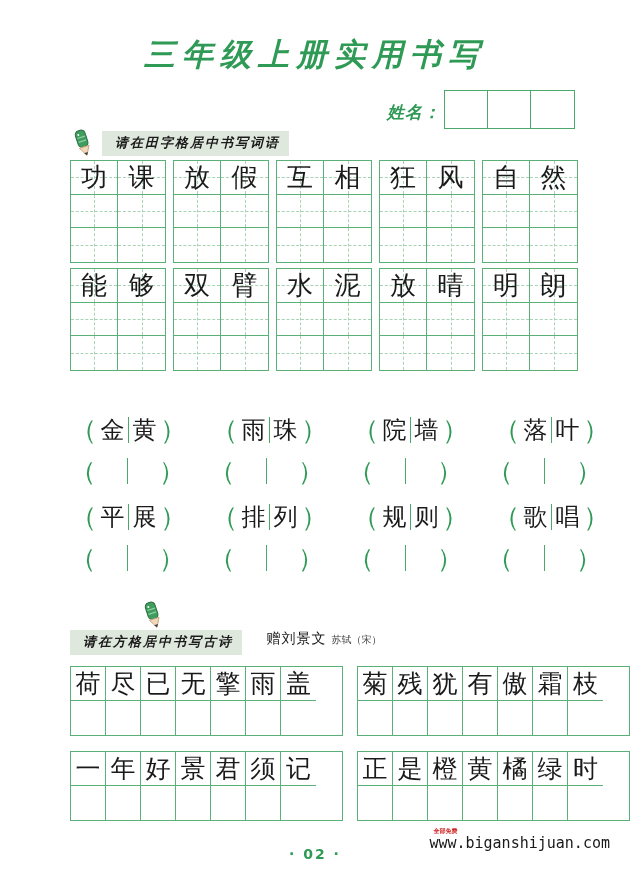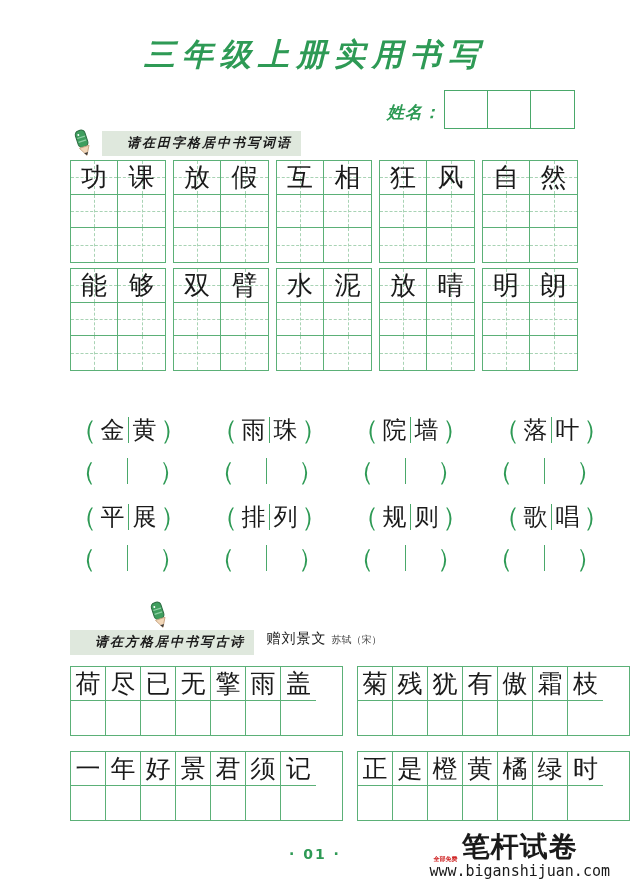--- a/index.html
+++ b/index.html
@@ -27,21 +27,21 @@
   }
   .name-boxes{display:flex;border:1.4px solid #4aa86a;}
   .name-boxes div{width:43px;height:37px;border-right:1.4px solid #4aa86a;box-sizing:border-box;}
   .name-boxes div:last-child{border-right:none;}
 
   
   .sec{position:absolute;left:70px;display:flex;align-items:center;}
   .pencil{width:26px;height:30px;margin-right:6px;flex:none;}
   .sec-label{
     background:#dfe8dd;color:#1b1b1b;font-size:13px;font-weight:bold;
-    padding:3px 9px 4px 25px;letter-spacing:2px;font-style:italic;
+    padding:3px 9px 4px 13px;letter-spacing:2px;font-style:italic;
     font-family:"DejaVu Sans",sans-serif;white-space:nowrap;
   }
 
   
   .tz-row{position:absolute;display:flex;}
   .tz-word{
     display:flex;flex-wrap:wrap;width:96px;
     border:1.6px solid #5bb077;box-sizing:border-box;margin-right:7px;
   }
   .tz-cell{
@@ -468,22 +468,21 @@
         <div class="fg-cell"></div>
         <div class="fg-cell"></div>
         <div class="fg-cell"></div>
         <div class="fg-cell"></div>
         <div class="fg-cell"></div>
         <div class="fg-cell"></div>
         <div class="fg-cell"></div>
       </div>
     </div>
 
-  <div class="page-num">· 01 ·</div>
+  <div class="page-num">· 02 ·</div>
   <div class="wm">
-    <div class="wm-cn">笔杆试卷</div>
     <div style="position:relative;text-align:center;">
       <span class="wm-free">全部免费</span>
       <span class="wm-url">www.biganshijuan.com</span>
     </div>
   </div>
 
 </div>
 
 </body></html>

